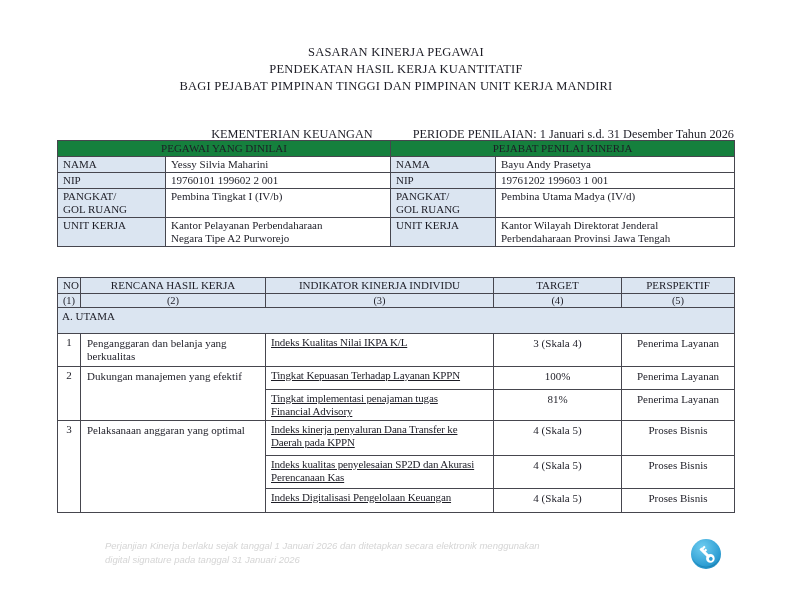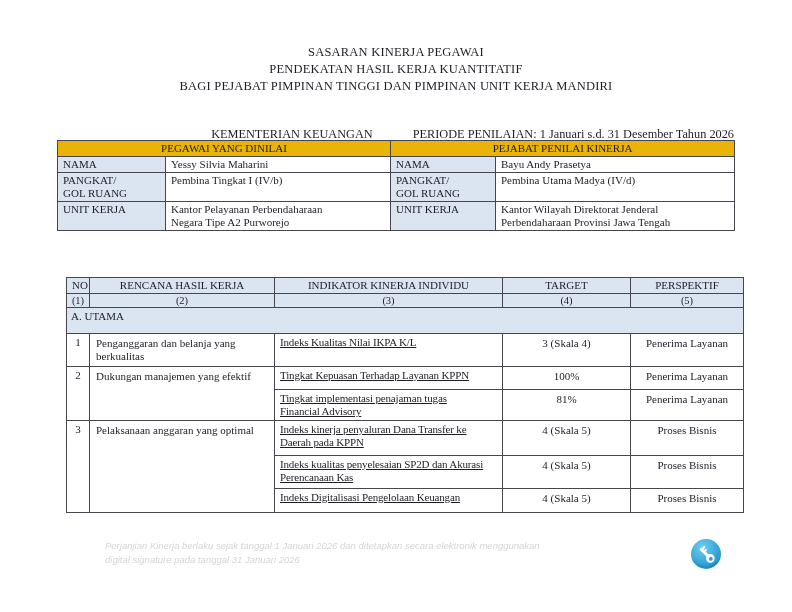--- a/index.html
+++ b/index.html
@@ -11,24 +11,24 @@
   .doc-title{position:absolute;top:44px;left:0;width:792px;text-align:center;
     font-size:12.5px;line-height:17px;letter-spacing:.2px;}
   
   .meta-row{position:absolute;top:127px;left:57px;width:677px;display:flex;
     justify-content:flex-end;font-size:12.3px;gap:40px;}
   
   table{border-collapse:collapse;table-layout:fixed;}
   td,th{border:1px solid #46464e;vertical-align:top;padding:1px 5px;
     font-size:11px;line-height:13px;font-weight:normal;overflow:hidden;}
   .info-table{position:absolute;left:57px;top:140px;width:677px;}
-  .info-table th{background:#eab308;text-align:center;}
+  .info-table th{background:#15803d;text-align:center;}
   .label-cell{background:#dbe5f1;white-space:pre-line;margin-left:32px;}
   .val-narrow{max-width:170px;}
-  .main-table{position:absolute;left:66px;top:277px;width:677px;}
+  .main-table{position:absolute;left:57px;top:277px;width:677px;}
   .main-table th{background:#dbe5f1;text-align:center;}
   .nums td{background:#dbe5f1;text-align:center;font-size:10.5px;padding:0 4px;}
   .section-row td{background:#dbe5f1;padding:2px 4px;}
   .no-cell{text-align:center;padding:2px 1px;}
   .rencana-cell{padding:3px 6px 3px 6px;}
   .rencana-inner{max-width:160px;}
   .ind-cell{padding:2px 18px 2px 5px;letter-spacing:-.15px;text-decoration:underline;}
   .target-cell,.persp-cell{text-align:center;padding-top:3px;}
   
   .footer-note{position:absolute;left:57px;top:539px;width:560px;
@@ -62,20 +62,26 @@
     <tbody>
         <tr style="height:16px">
       <th colspan="2">PEGAWAI YANG DINILAI</th>
       <th colspan="2">PEJABAT PENILAI KINERJA</th>
     </tr>
     <tr style="height:15px">
       <td class="label-cell">NAMA</td>
       <td>Yessy Silvia Maharini</td>
       <td class="label-cell">NAMA</td>
       <td>Bayu Andy Prasetya</td>
+    </tr>
+    <tr style="height:15px">
+      <td class="label-cell">NIP</td>
+      <td>19760101 199602 2 001</td>
+      <td class="label-cell">NIP</td>
+      <td>19761202 199603 1 001</td>
     </tr>
     <tr style="height:24px">
       <td class="label-cell">PANGKAT/
 GOL RUANG</td>
       <td>Pembina Tingkat I (IV/b)</td>
       <td class="label-cell">PANGKAT/
 GOL RUANG</td>
       <td>Pembina Utama Madya (IV/d)</td>
     </tr>
     <tr style="height:26px">

